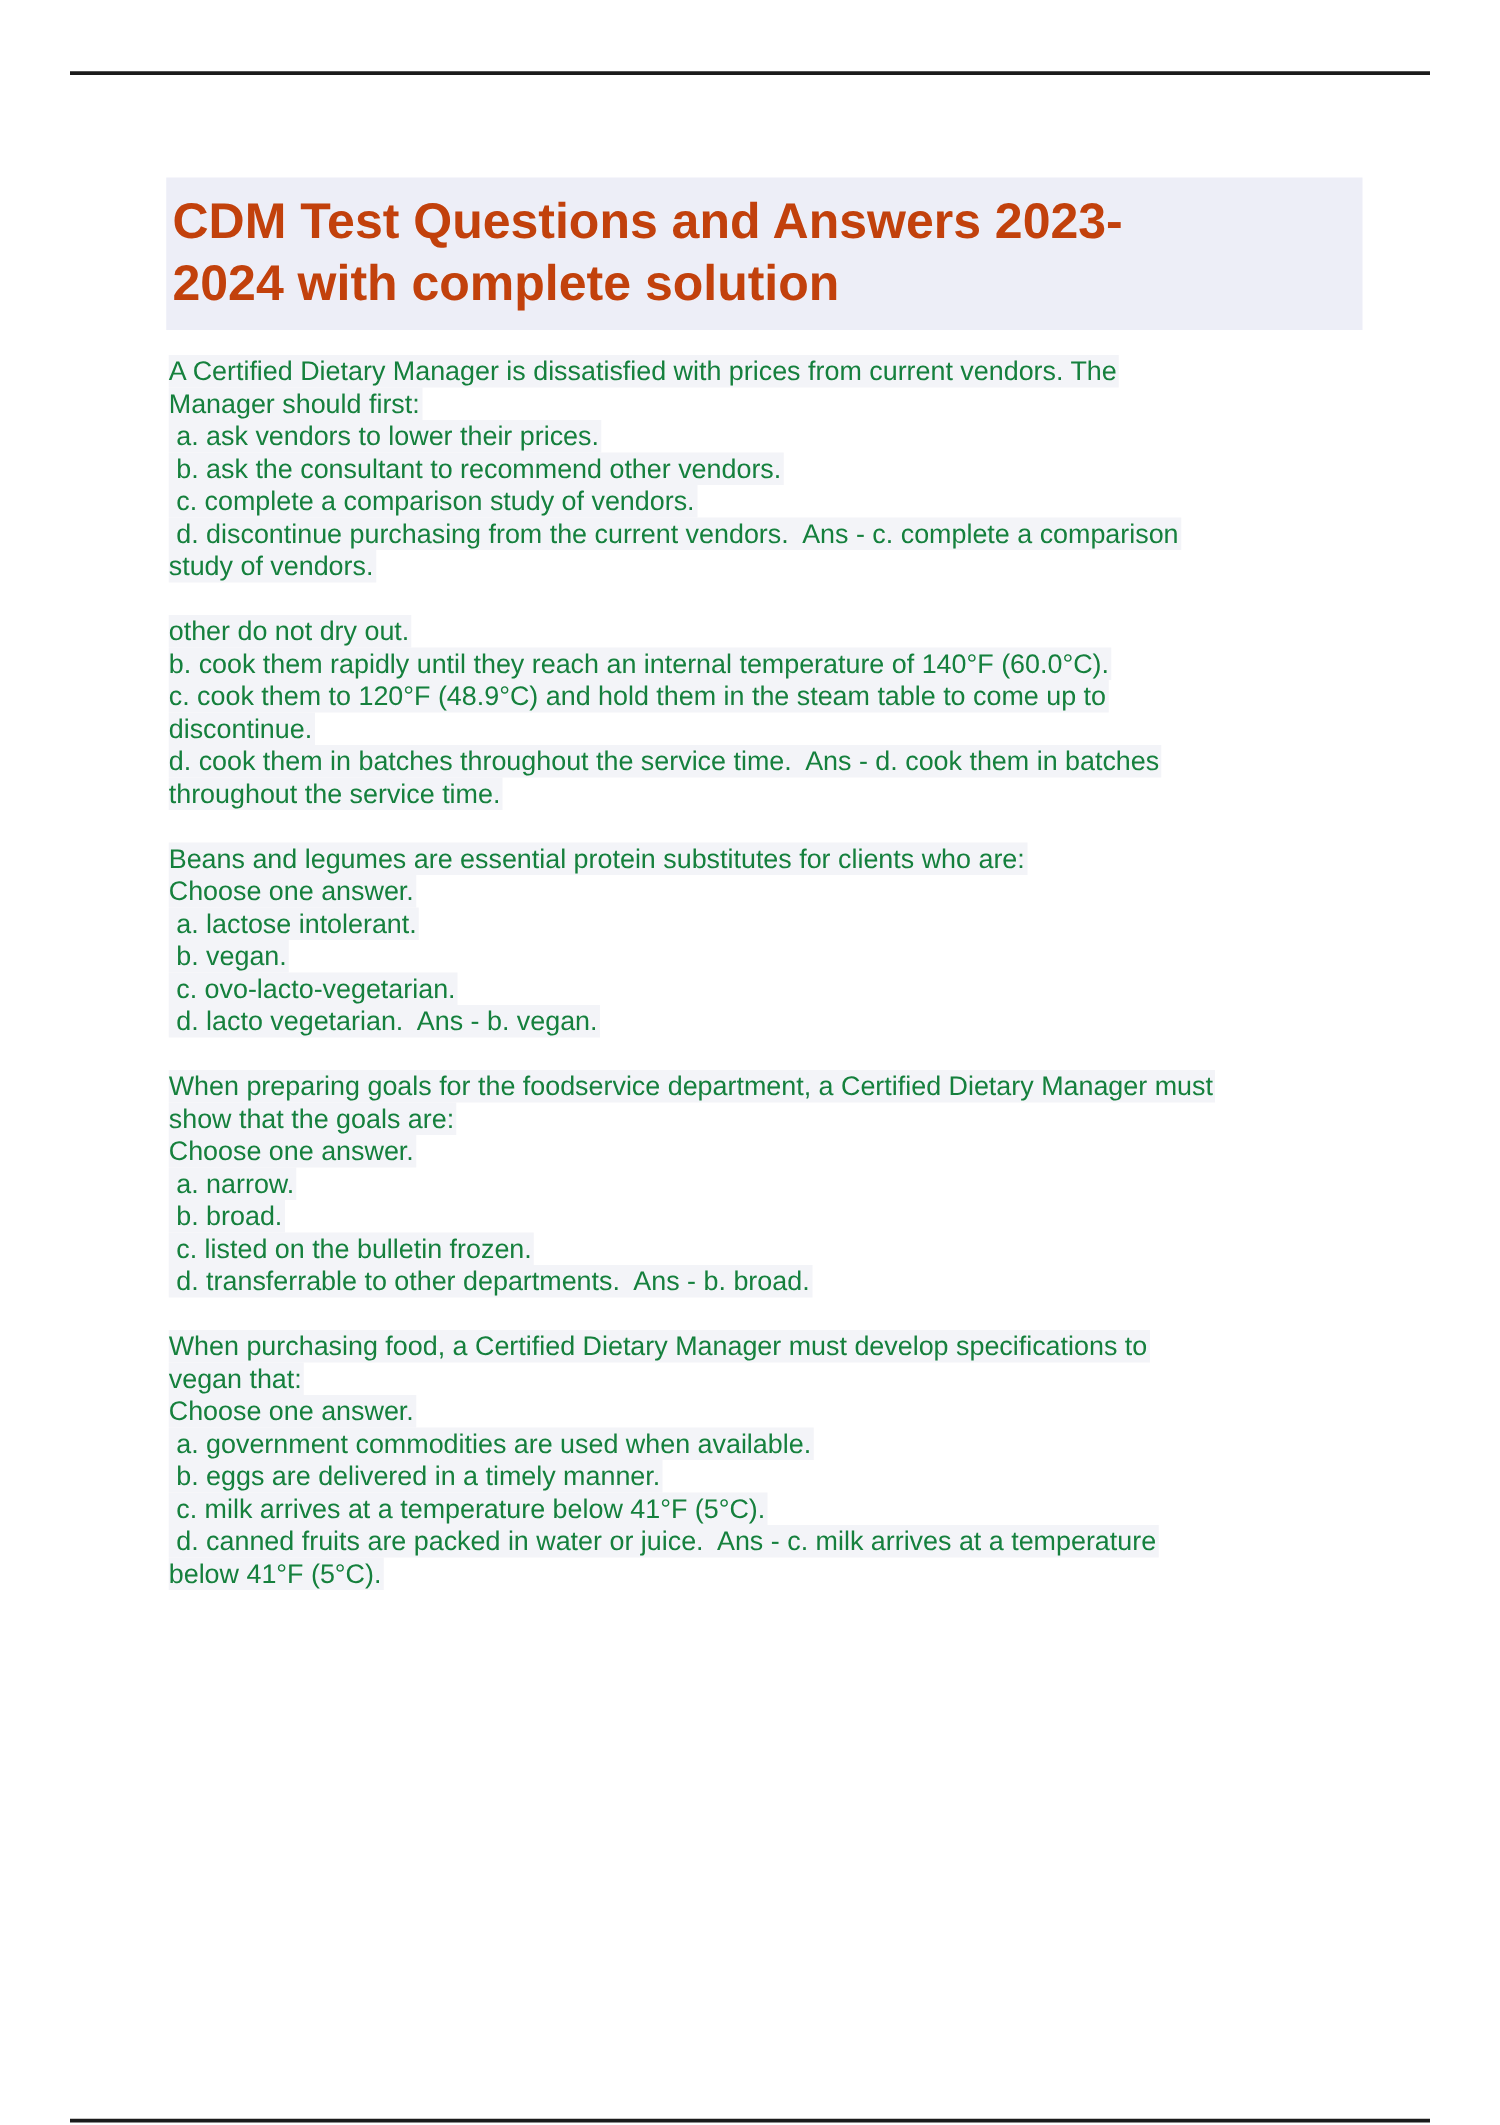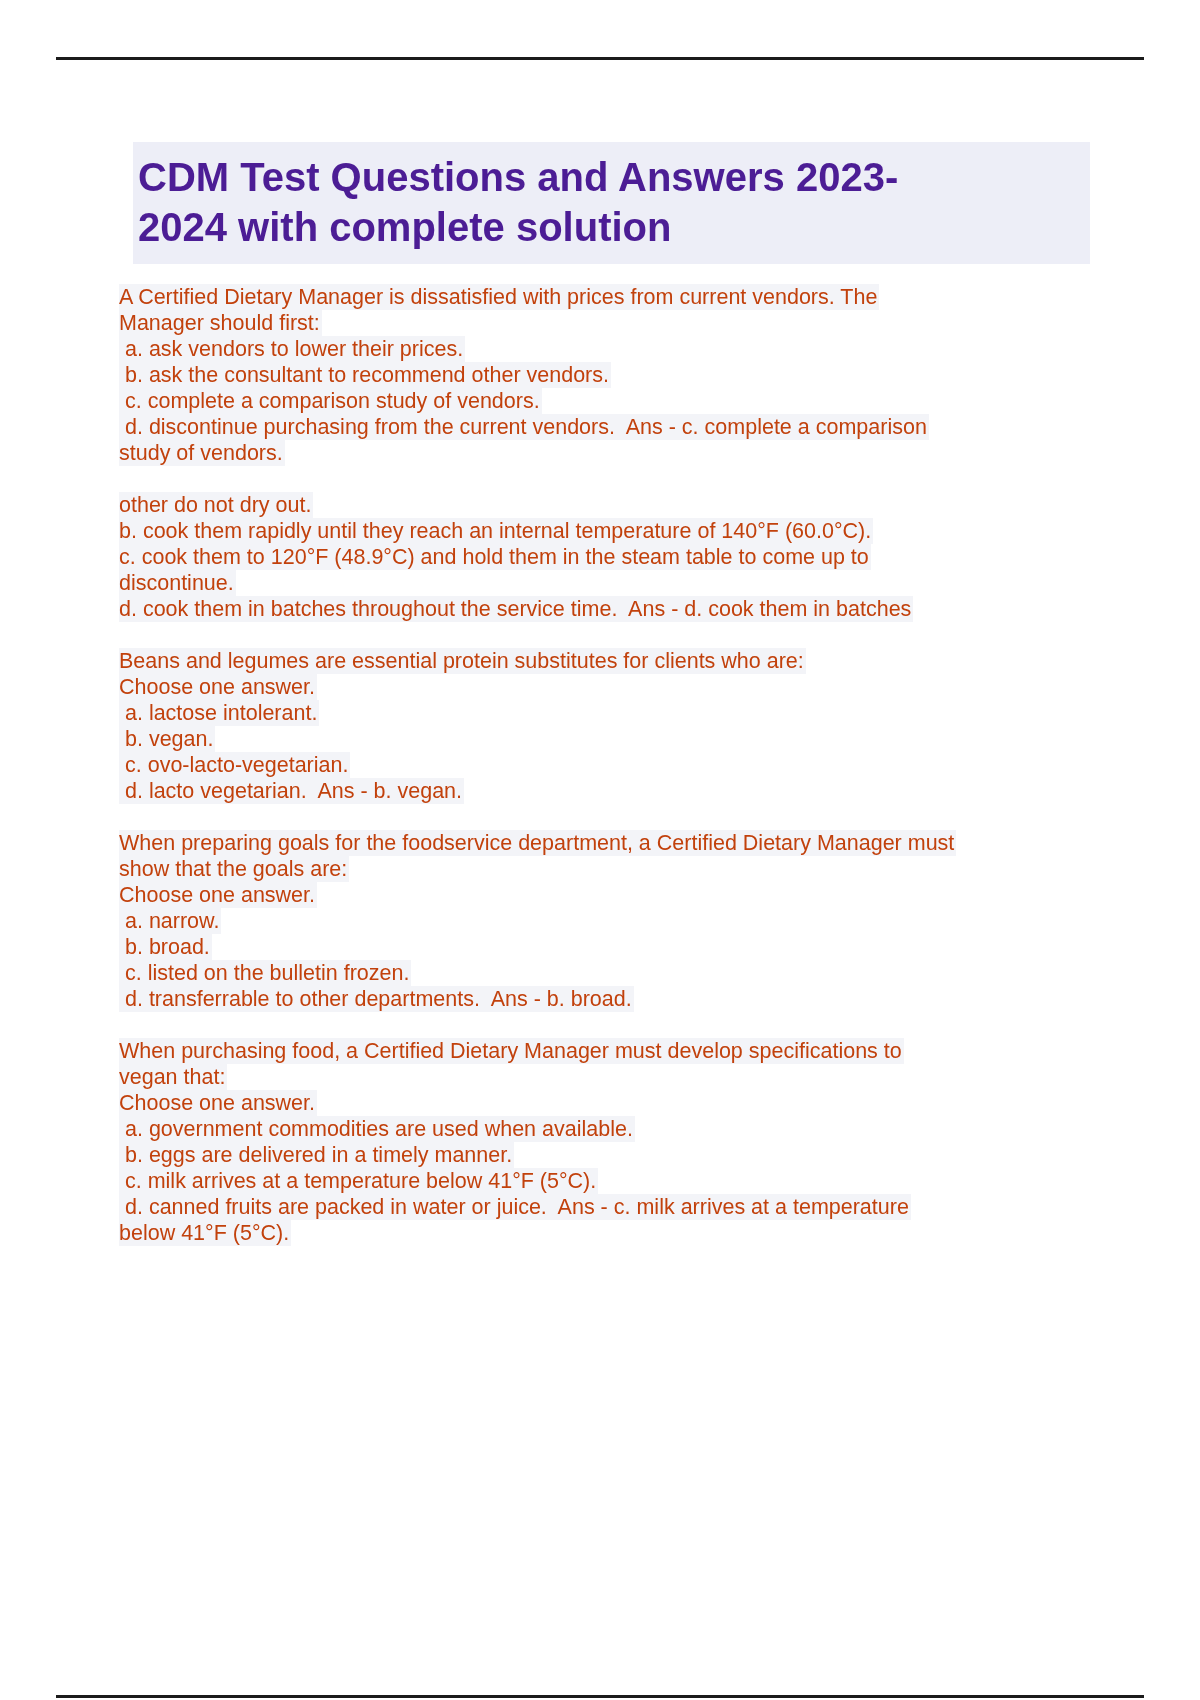--- a/index.html
+++ b/index.html
@@ -35,33 +35,33 @@
     top: 142px;
     width: 957px;
     background: #edeef7;
     padding: 10px 0 12px 5px;
     box-sizing: border-box;
   }
   .title-line {
     font-size: 40px;
     font-weight: bold;
     line-height: 50px;
-    color: #4c1d95;
+    color: #c2410c;
     letter-spacing: 0px;
     white-space: pre;
   }
 
   .body-text {
     position: absolute;
-    left: 119px;
+    left: 135px;
     top: 284px;
     width: 1000px;
     font-size: 21.5px;
     line-height: 26px;
-    color: #c2410c;
+    color: #15803d;
   }
   .block {
     margin: 0 0 26px 0;
   }
   .line {
     white-space: pre;
     height: 26px;
   }
   .line .hl {
     background: #f3f4f8;
@@ -89,20 +89,21 @@
         <div class="line"><span class="hl"> c. complete a comparison study of vendors.</span></div>
         <div class="line"><span class="hl"> d. discontinue purchasing from the current vendors.  Ans - c. complete a comparison</span></div>
         <div class="line"><span class="hl">study of vendors.</span></div>
       </div>
       <div class="block">
         <div class="line"><span class="hl">other do not dry out.</span></div>
         <div class="line"><span class="hl">b. cook them rapidly until they reach an internal temperature of 140°F (60.0°C).</span></div>
         <div class="line"><span class="hl">c. cook them to 120°F (48.9°C) and hold them in the steam table to come up to</span></div>
         <div class="line"><span class="hl">discontinue.</span></div>
         <div class="line"><span class="hl">d. cook them in batches throughout the service time.  Ans - d. cook them in batches</span></div>
+        <div class="line"><span class="hl">throughout the service time.</span></div>
       </div>
       <div class="block">
         <div class="line"><span class="hl">Beans and legumes are essential protein substitutes for clients who are:</span></div>
         <div class="line"><span class="hl">Choose one answer.</span></div>
         <div class="line"><span class="hl"> a. lactose intolerant.</span></div>
         <div class="line"><span class="hl"> b. vegan.</span></div>
         <div class="line"><span class="hl"> c. ovo-lacto-vegetarian.</span></div>
         <div class="line"><span class="hl"> d. lacto vegetarian.  Ans - b. vegan.</span></div>
       </div>
       <div class="block">

